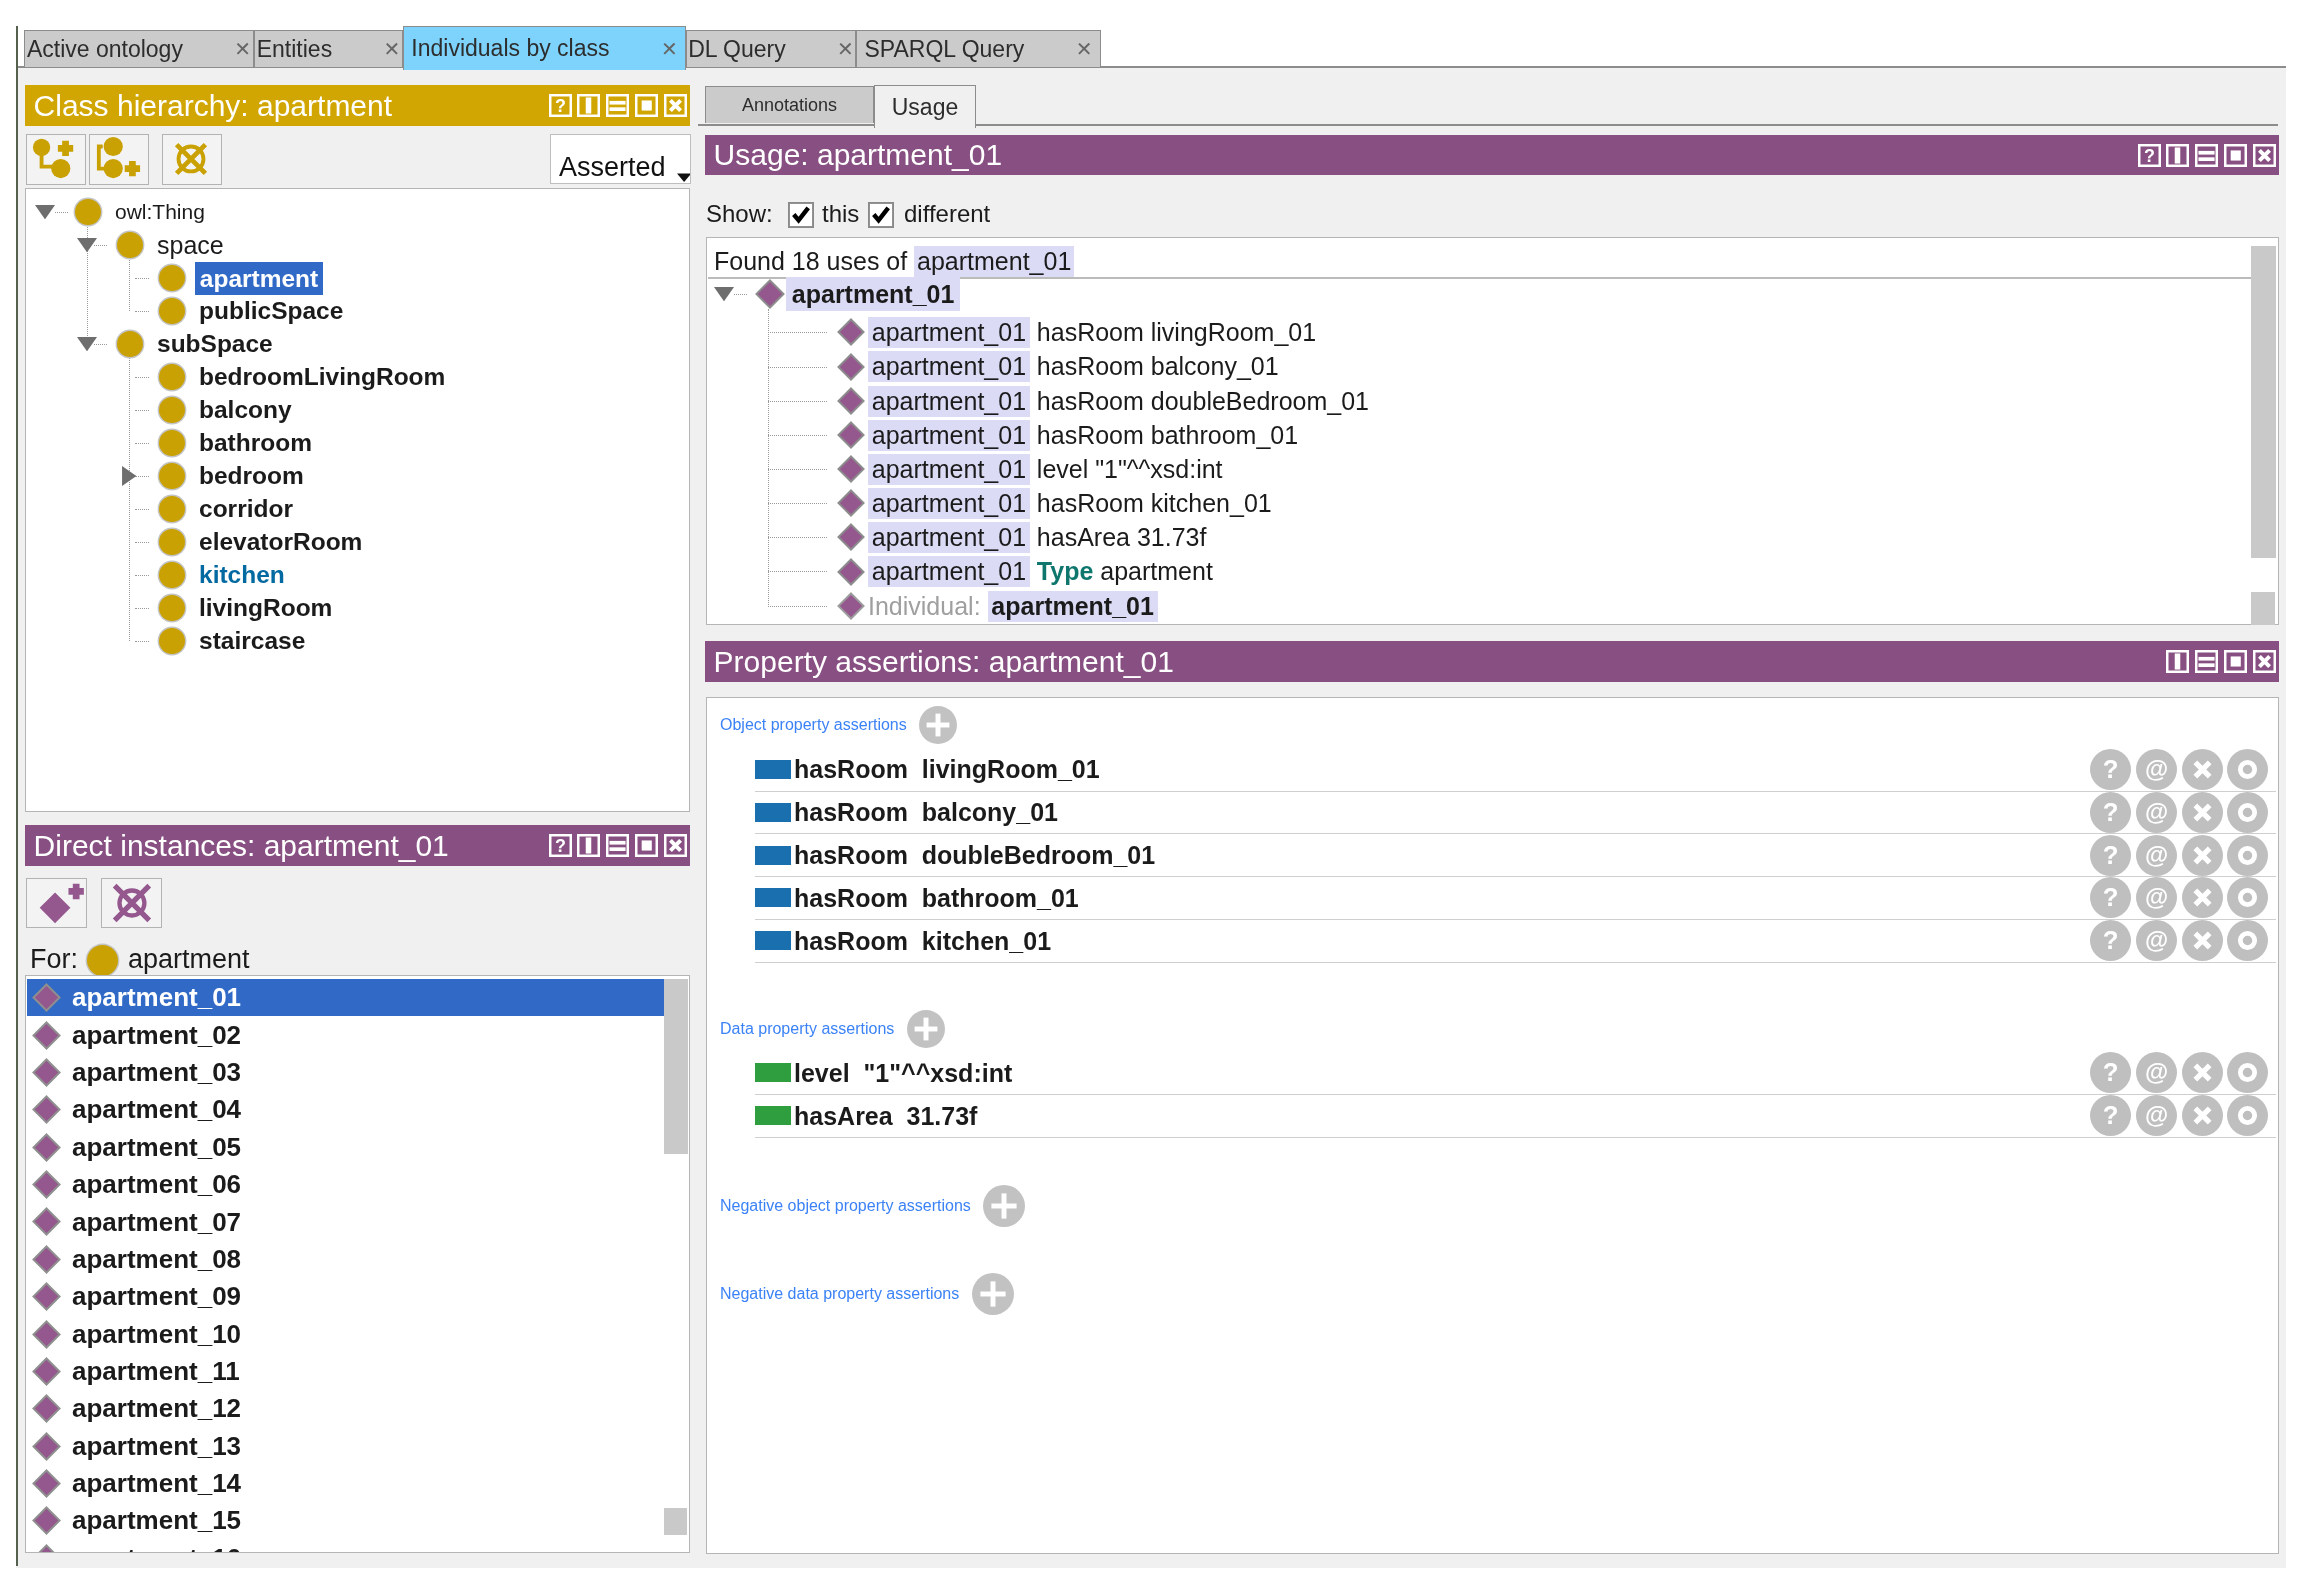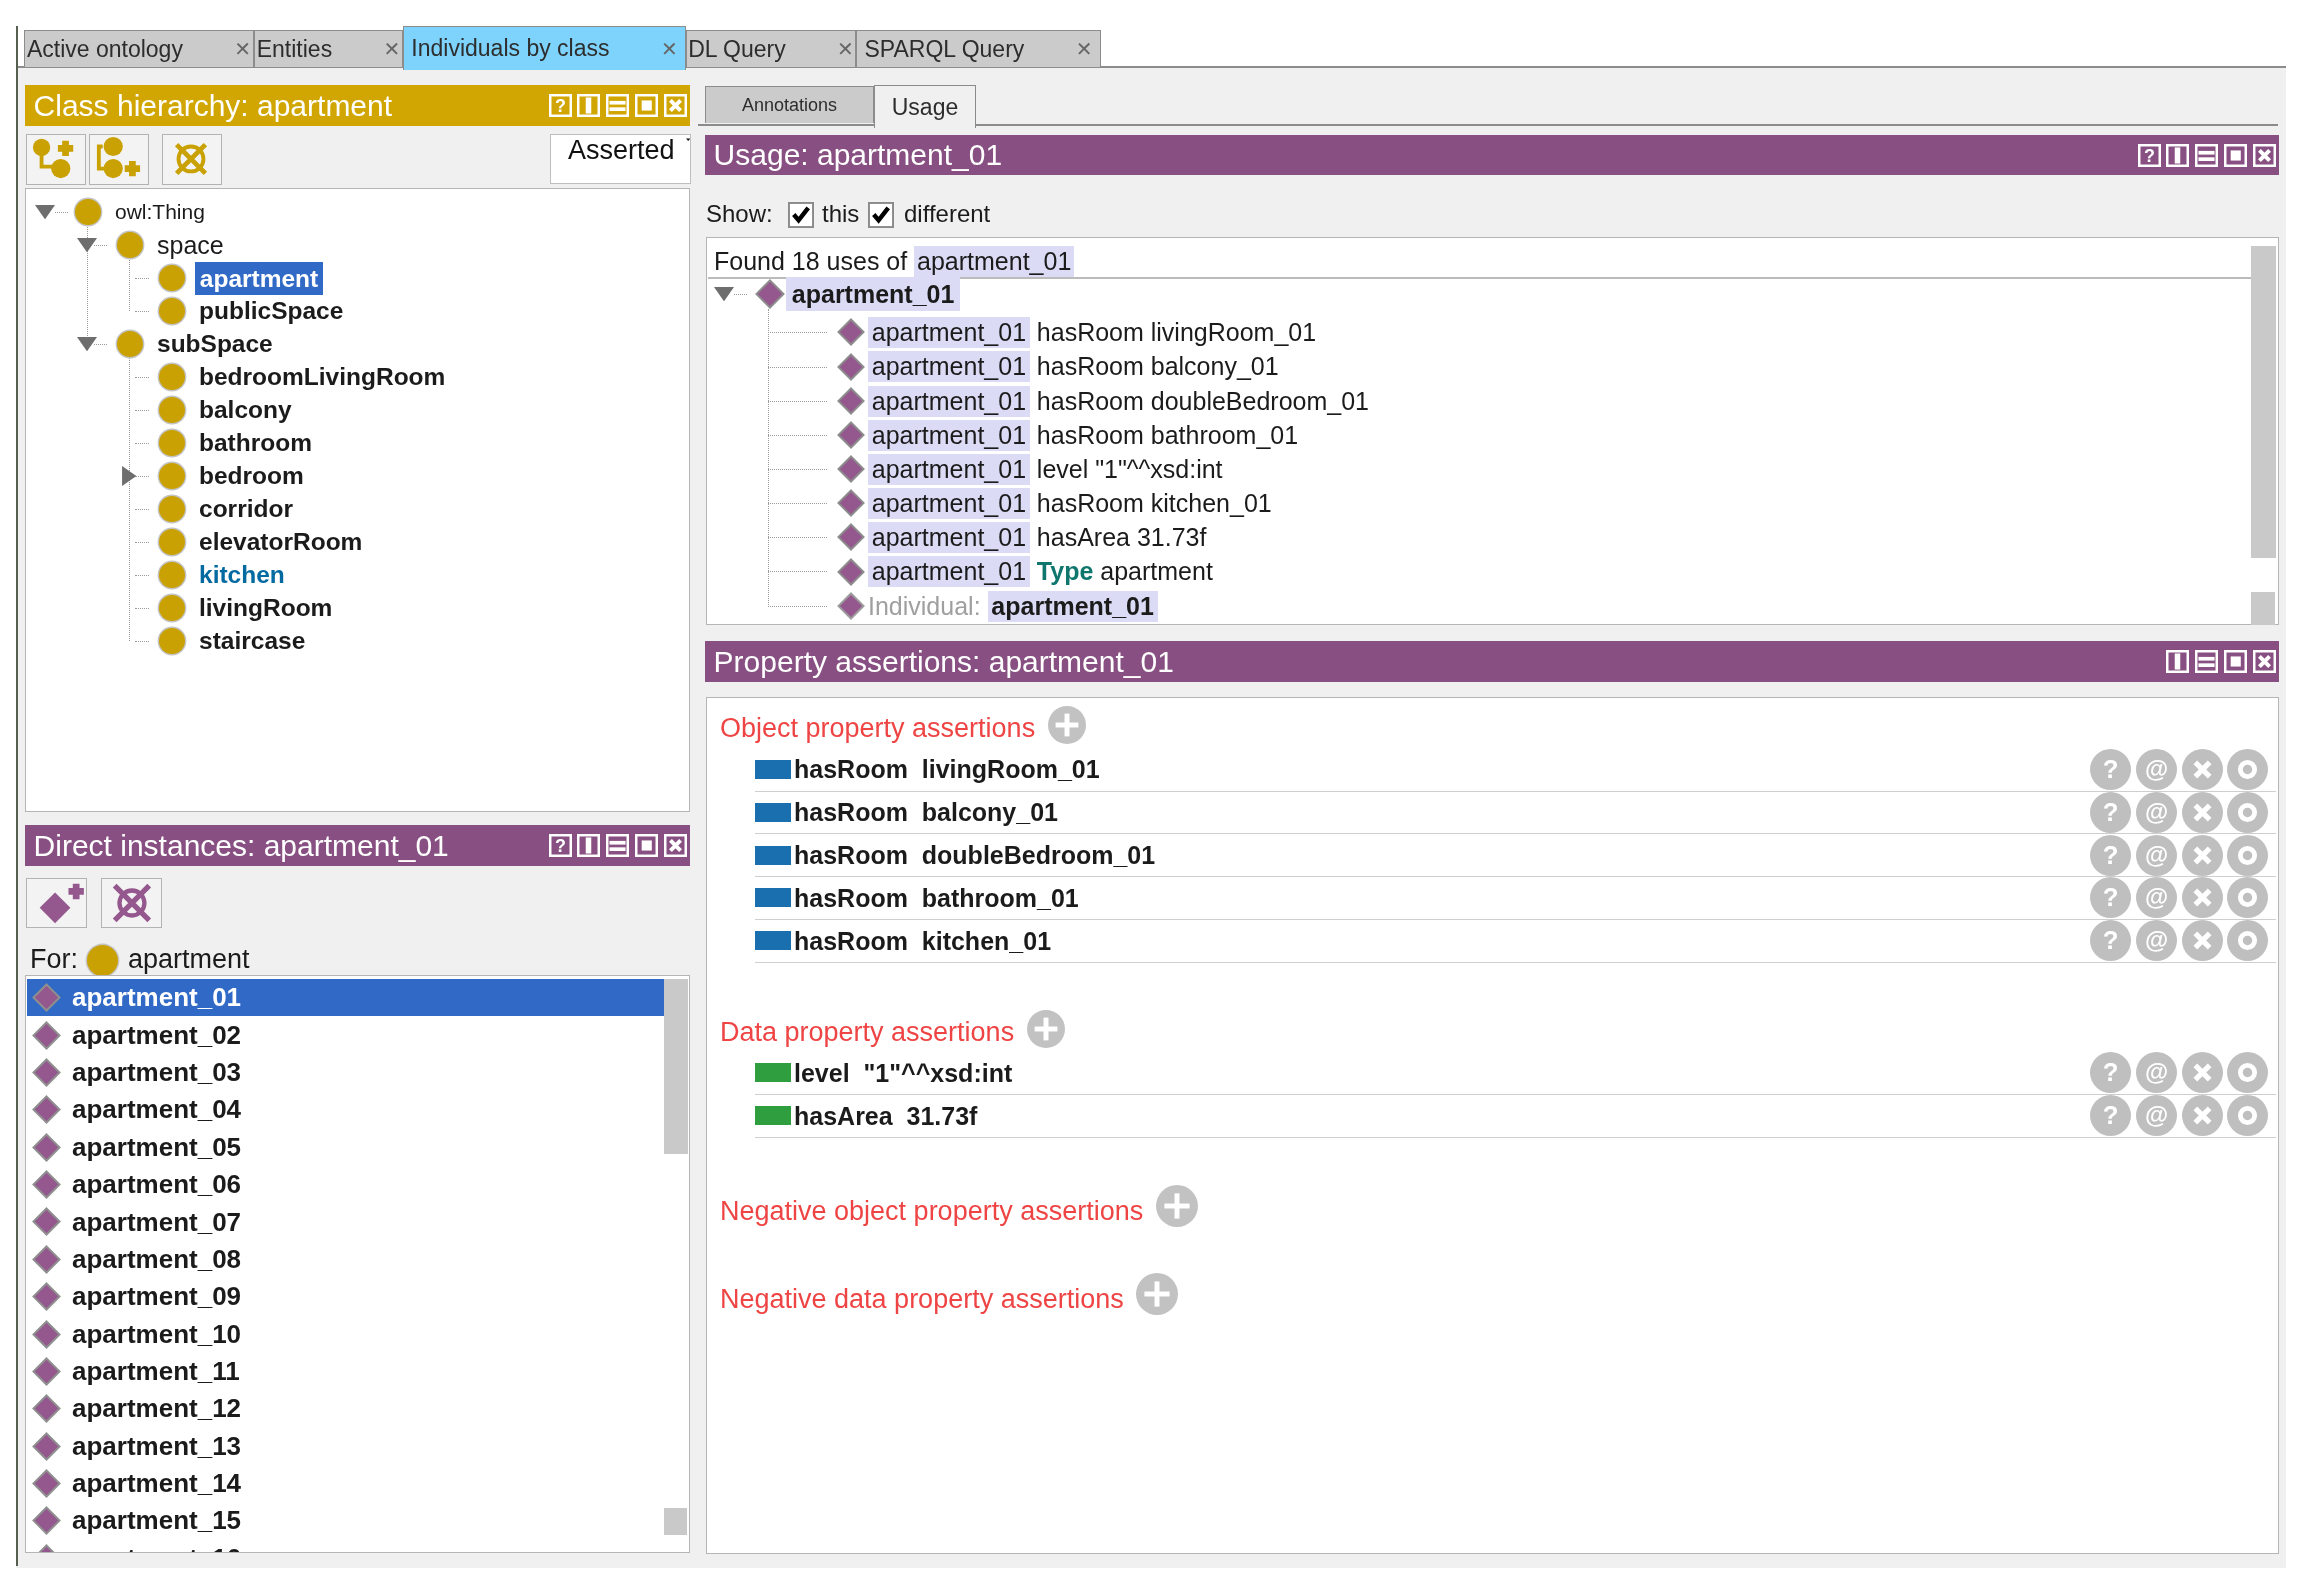--- a/index.html
+++ b/index.html
@@ -2,21 +2,21 @@
 <html><head><meta charset="utf-8">
 <style>
 * { margin:0; padding:0; box-sizing:border-box; }
 html,body { width:2316px; height:1585px; background:#fff; font-family:"Liberation Sans", sans-serif; }
 .abs { position:absolute; }
 .tbar { position:absolute; color:#fff; line-height:1; display:flex; align-items:center; padding-left:8.6px; }
 .dotv { width:0; border-left:1.9px dotted #9a9a9a; }
 .doth { height:0; border-top:1.9px dotted #9a9a9a; }
 .tab { position:absolute; border:1.9px solid #8C8C8C; border-bottom:none; display:flex; align-items:center; justify-content:center; color:#2D2D2D;gap:36px; }
 .wic { position:absolute; }
-.lab { position:absolute; display:flex; align-items:flex-end; color:#ef4444; font-size:27px; gap:12.5px; }
+.lab { position:absolute; display:flex; align-items:center; color:#3b82f6; font-size:16px; gap:12.5px; }
 .prow { position:absolute; display:flex; align-items:center; font-weight:bold; font-size:25px; color:#1B1B1B; }
 </style></head>
 <body>
 
 <div class="abs" style="left:16.3px;top:68px;width:2270px;height:1500px;background:#F0F0F0"></div>
 <div class="abs" style="left:16.3px;top:26px;width:1.9px;height:1540px;background:#55604E"></div>
 <div class="abs" style="left:18px;top:66px;width:2268px;height:1.9px;background:#8C8C8C"></div>
 <div class="tab" style="left:24px;top:30px;width:230px;height:37px;background:#CBCBCB;font-size:23px">
     <span>Active ontology</span>
     <span style="color:#666;font-size:20px;margin-left:15.4px">✕</span>
@@ -68,21 +68,21 @@
 <div class="abs" style="left:89px;top:134px;width:60px;height:51px;background:#F3F3F3;border:1.9px solid #B3B3B3"><svg width="57" height="47" viewBox="0 0 59 49">
       <circle cx="24" cy="12" r="10" fill="#C9A102"></circle>
       <path d="M 13 12 L 9 12 L 9 35 L 15 35" stroke="#C9A102" stroke-width="4" fill="none"></path>
       <circle cx="24" cy="35" r="10" fill="#C9A102"></circle>
       <path d="M 44 27 L 44 43 M 36 35 L 52 35" stroke="#C9A102" stroke-width="7"></path>
     </svg></div>
 <div class="abs" style="left:162px;top:134px;width:60px;height:51px;background:#F3F3F3;border:1.9px solid #B3B3B3"><svg width="56" height="47" viewBox="0 0 58 49">
       <circle cx="29" cy="25" r="13" fill="none" stroke="#C9A102" stroke-width="4"></circle>
       <path d="M 14 10 L 44 40 M 44 10 L 14 40" stroke="#C9A102" stroke-width="5"></path>
     </svg></div>
-<div class="abs" style="left:550px;top:134px;width:141px;height:50px;background:#fff;border:1.9px solid #BEBEBE;display:flex;align-items:flex-start;font-size:27px;color:#111;padding-left:17px">Asserted<svg width="16.3" height="9.6" style="margin-left:11.5px" viewBox="0 0 15.5 10">
+<div class="abs" style="left:550px;top:134px;width:141px;height:50px;background:#fff;border:1.9px solid #BEBEBE;display:flex;align-items:flex-end;font-size:27px;color:#111;padding-left:8px">Asserted<svg width="16.3" height="9.6" style="margin-left:11.5px" viewBox="0 0 15.5 10">
       <path d="M 0 0 L 17 0 L 8.5 10 Z" fill="#111"></path>
     </svg></div>
 <div class="abs" style="left:25px;top:188px;width:665px;height:624px;background:#fff;border:1.9px solid #B5B5B5"></div>
 <div class="abs dotv" style="left:87px;top:225px;height:119px"></div>
 <div class="abs doth" style="left:94px;top:245px;width:13.4px"></div>
 <div class="abs doth" style="left:94px;top:344px;width:13.4px"></div>
 <div class="abs dotv" style="left:129px;top:258px;height:53px"></div>
 <div class="abs doth" style="left:135px;top:278px;width:14.4px"></div>
 <div class="abs doth" style="left:135px;top:311px;width:14.4px"></div>
 <div class="abs dotv" style="left:129px;top:357px;height:284px"></div>

